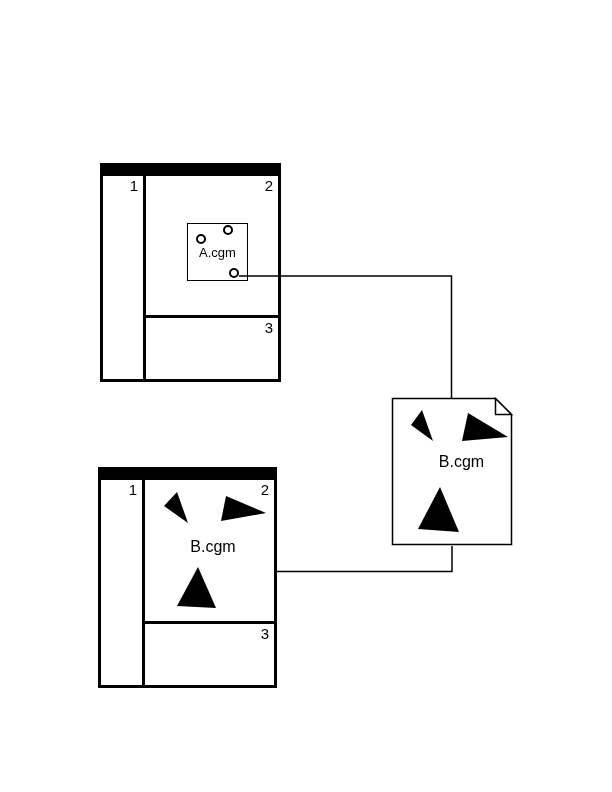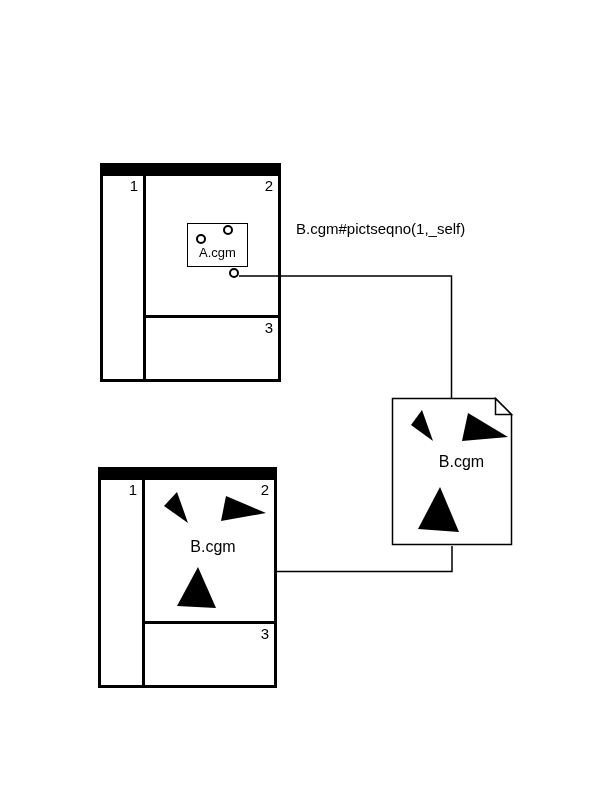--- a/index.html
+++ b/index.html
@@ -30,21 +30,21 @@
   #viewer-a .pane-left { width:40px; }
   #viewer-a .region-2 { height:139px; }
 
   
   #viewer-b { left:98px; top:467px; width:179px; height:221px; }
   #viewer-b .pane-left { width:41px; }
   #viewer-b .region-2 { height:141px; }
 
   
   .picture-box {
-    position:absolute; left:187px; top:223px; width:61px; height:44px;
+    position:absolute; left:187px; top:223px; width:61px; height:58px;
     box-sizing:border-box; border:1px solid #000; background:#fff;
   }
   .dot {
     position:absolute; box-sizing:border-box; width:10px; height:10px;
     border:2px solid #000; border-radius:50%; background:#fff;
   }
   .dot-1 { left:35px; top:1px; }
   .dot-2 { left:8px;  top:10px; }
   .dot-3 { left:41px; top:44px; }
   .picture-box-label {
@@ -95,21 +95,20 @@
   </div>
 
   <div class="picture-box">
     <div class="dot dot-1"></div>
     <div class="dot dot-2"></div>
     <div class="dot dot-3"></div>
     <div class="picture-box-label">A.cgm</div>
   </div>
 
   <div class="link-annotation">
-    <div>B.cgm#pictseqno(1,_self)</div>
   </div>
 
   <div class="viewer" id="viewer-b">
     <div class="titlebar"></div>
     <div class="viewer-body">
       <div class="pane-left">
         <span class="pane-num">1</span>
       </div>
       <div class="pane-right">
         <div class="region-2">

